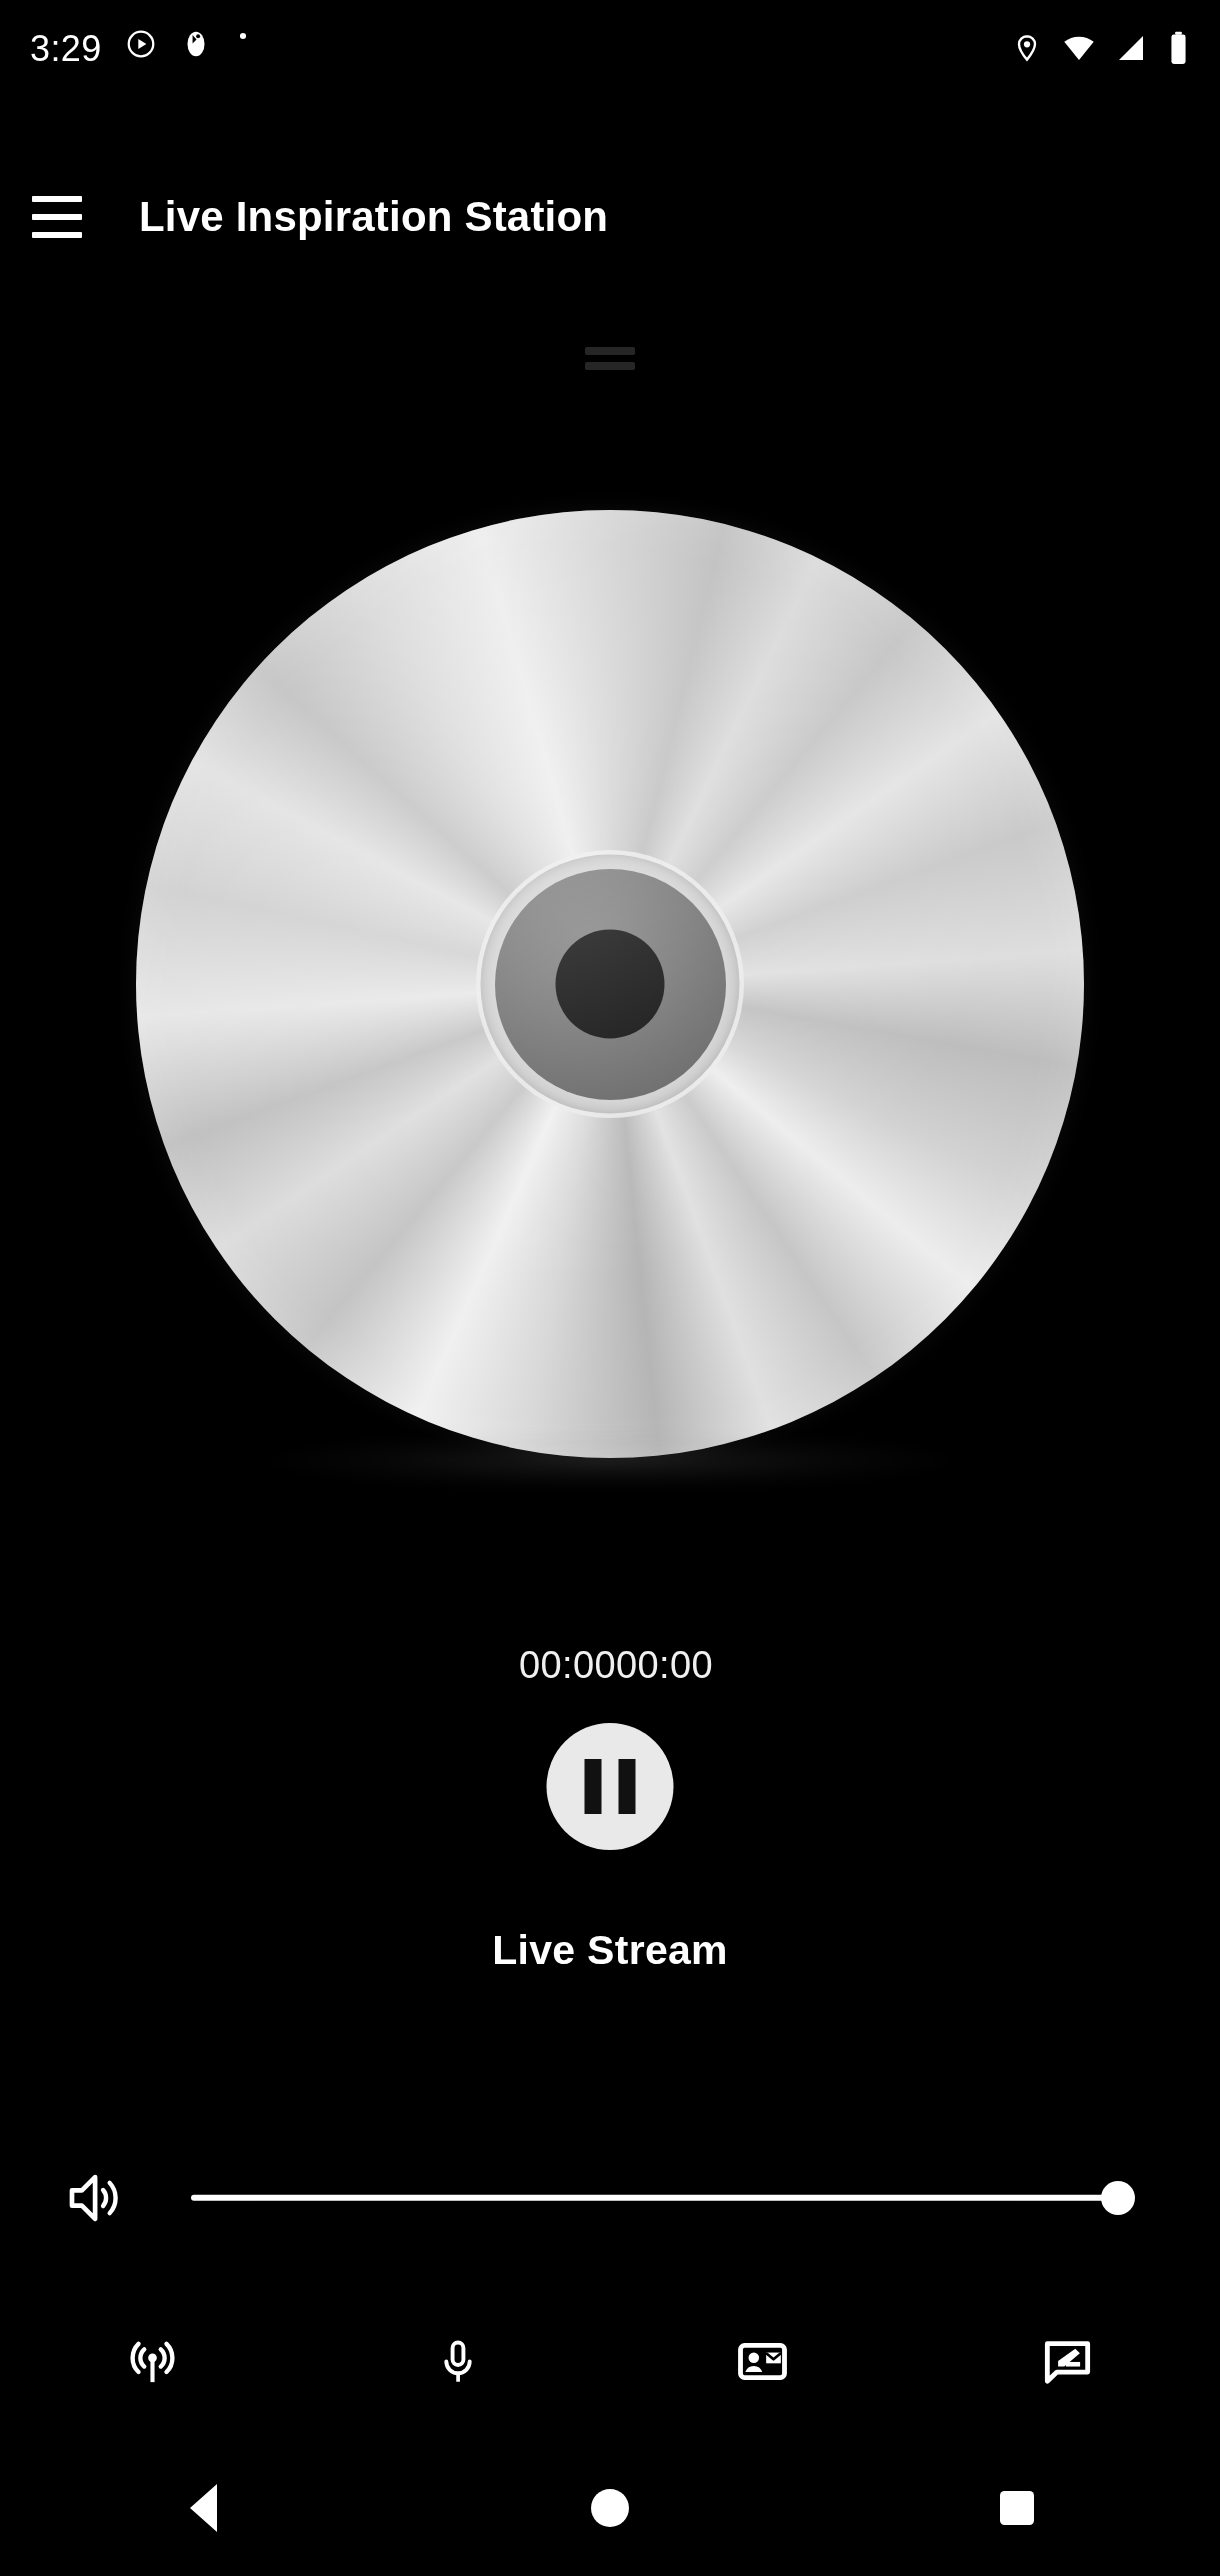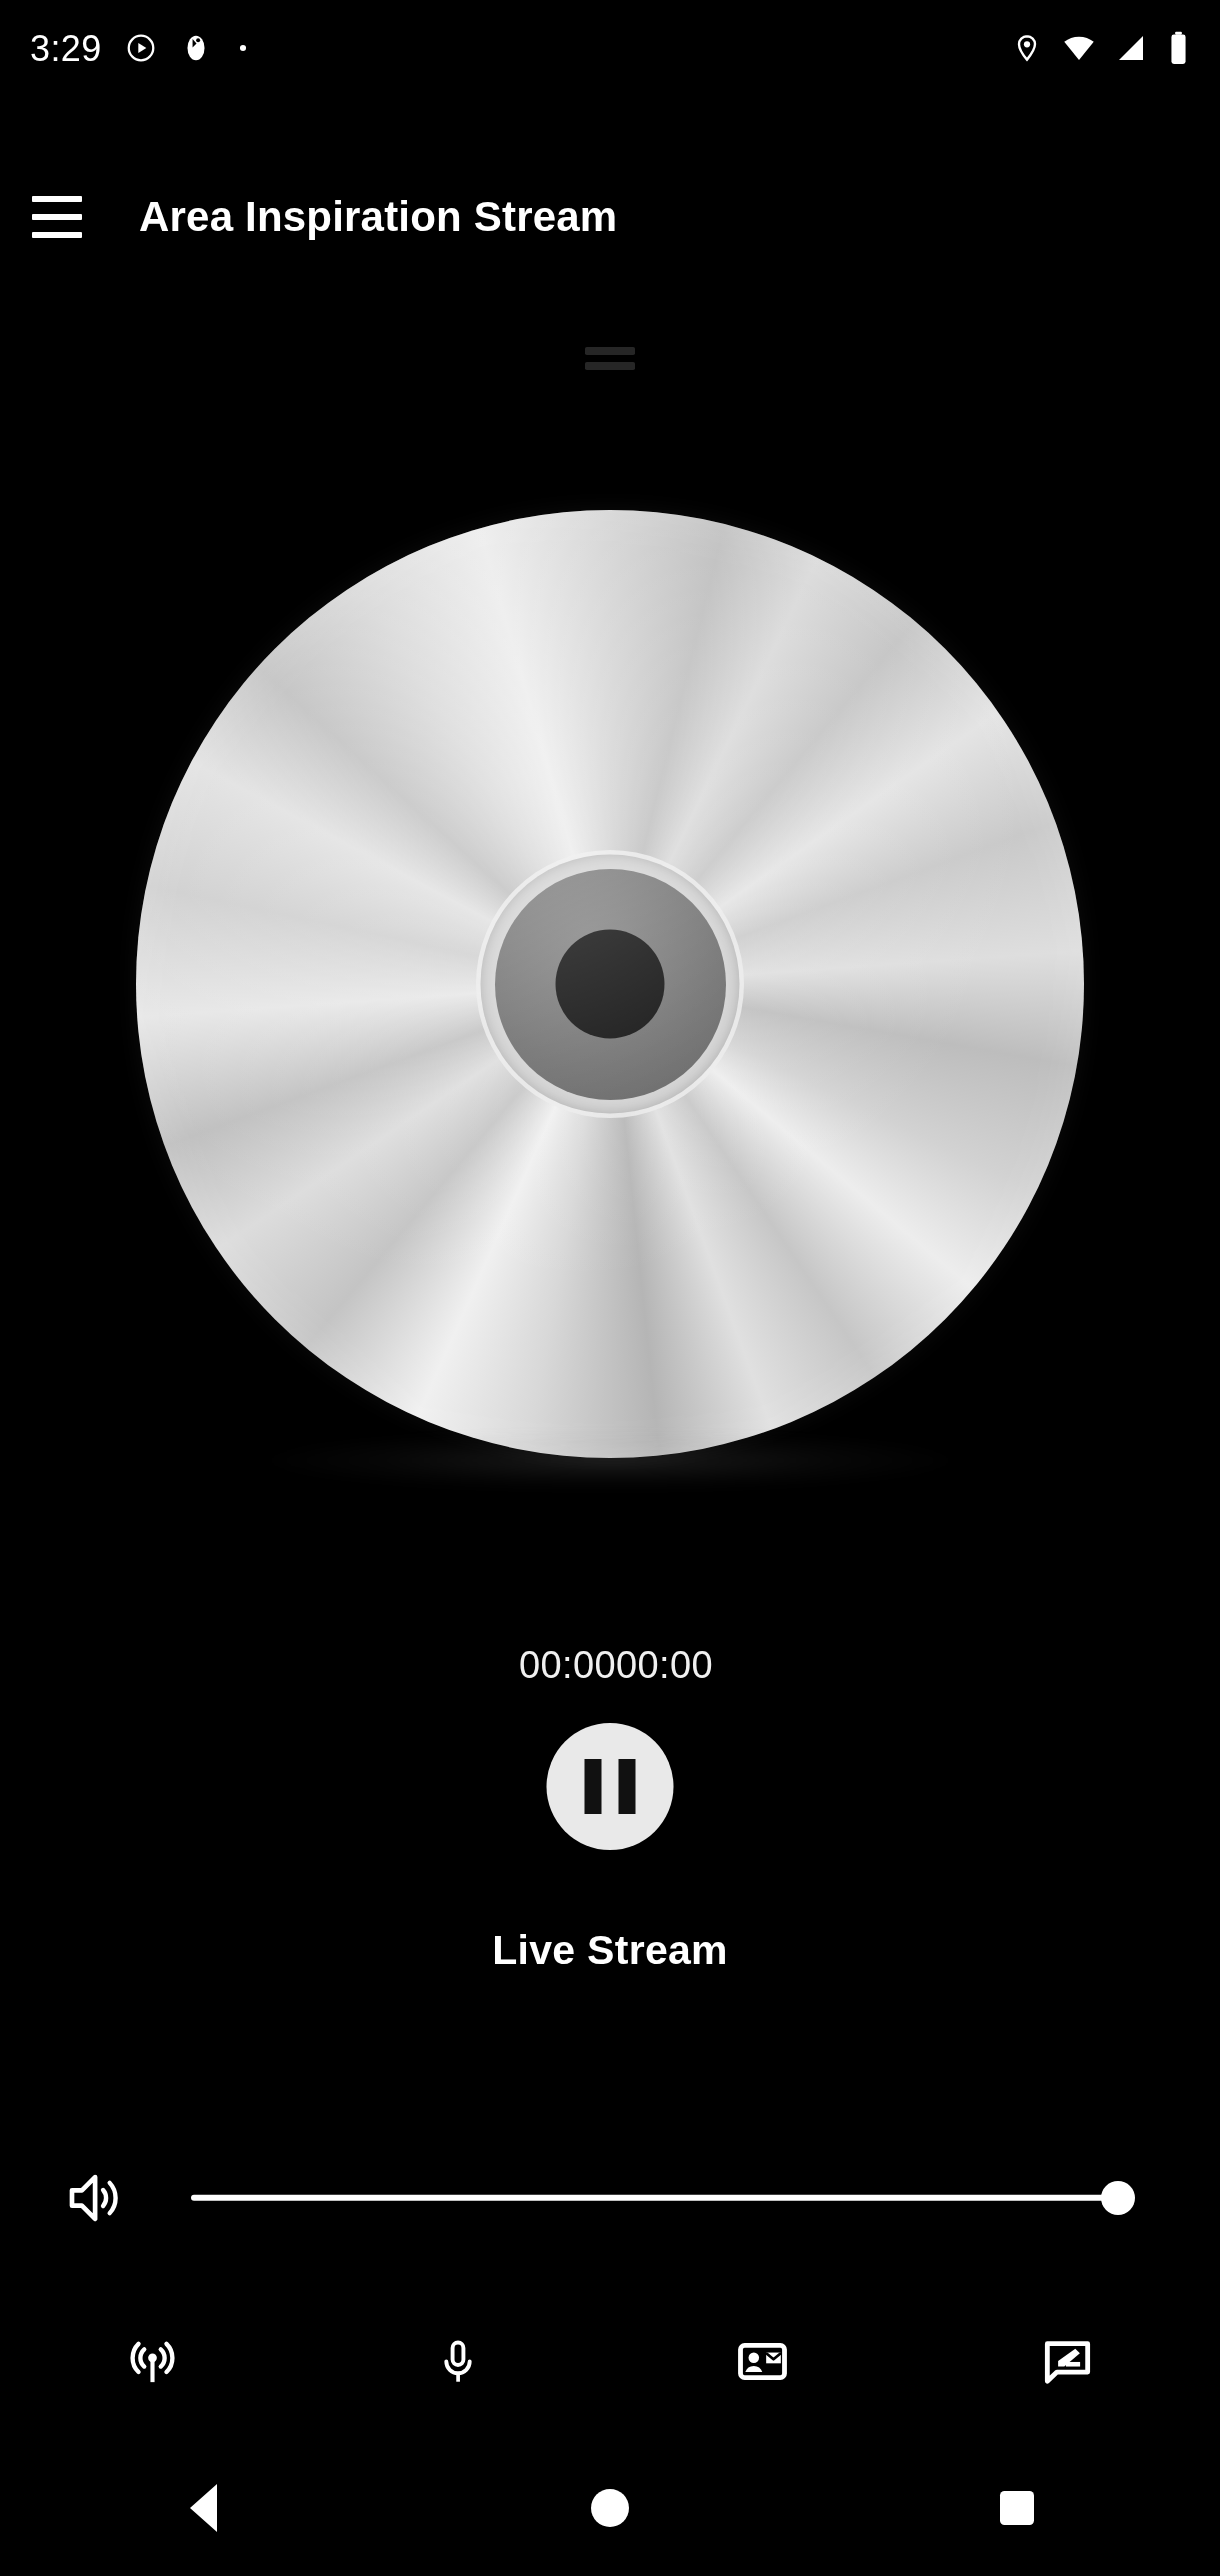--- a/index.html
+++ b/index.html
@@ -9,21 +9,21 @@
     font-family:"Liberation Sans", sans-serif;
     -webkit-font-smoothing:antialiased;
   }
   .screen { position:relative; width:1220px; height:2576px; background:#000; }
 
   
   .statusbar {
     position:absolute; top:0; left:0; width:1220px; height:98px;
     display:flex; align-items:center; padding:0 30px;
   }
-  .sb-left { display:flex; align-items:center; gap:23px; }
+  .sb-left { display:flex; gap:23px; }
   .sb-time { color:#fff; font-size:36px; letter-spacing:0.4px; }
   .sb-right { margin-left:auto; display:flex; align-items:center; gap:19.7px; }
   .ic { display:block; }
 
   
   .appbar {
     position:absolute; top:159px; left:0; width:1220px; height:116px;
     display:flex; align-items:center;
   }
   .hamburger { width:82px; margin-left:16px; display:flex; flex-direction:column; gap:11.6px; align-items:center; cursor:pointer; }
@@ -193,21 +193,21 @@
       </span>
     </div>
   </div>
 
   <div class="appbar">
     <div class="hamburger">
       <span></span>
       <span></span>
       <span></span>
     </div>
-    <div class="app-title">Area Inspiration Stream</div>
+    <div class="app-title">Live Inspiration Station</div>
   </div>
 
   <div class="drag-handle">
     <span></span>
     <span></span>
   </div>
 
   <div class="art-wrap">
     <div class="cd">
       <div class="cd-ring">

